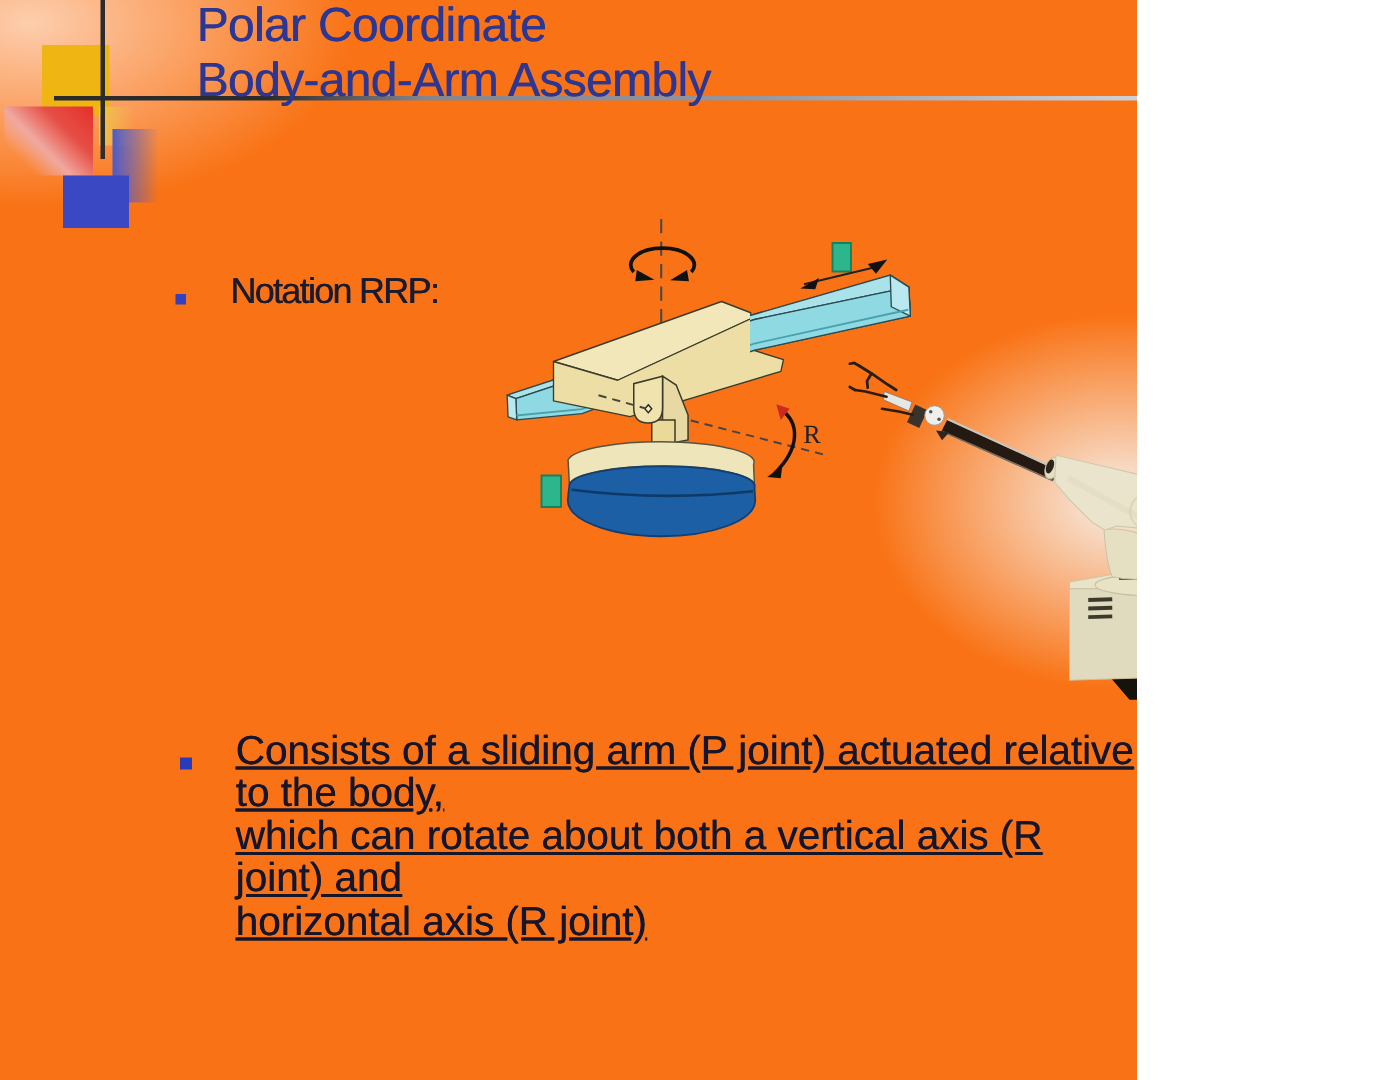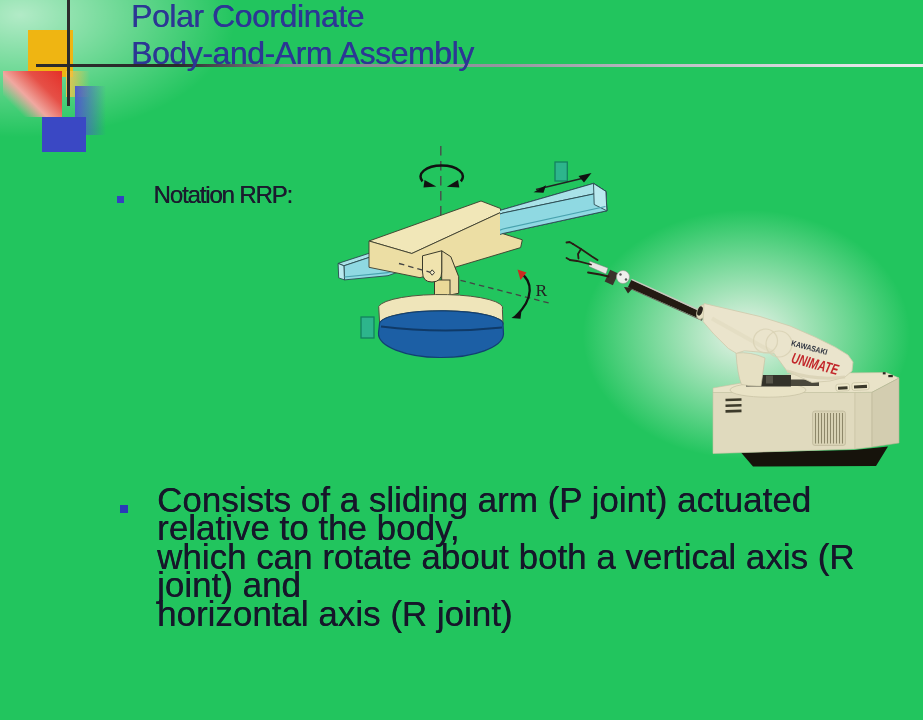--- a/index.html
+++ b/index.html
@@ -1,35 +1,35 @@
 <!DOCTYPE html>
 <html><head>
 <meta charset="utf-8">
 <style>
 html,body{margin:0;padding:0;}
 body{width:923px;height:720px;overflow:hidden;background:#fff;}
-#slide{position:absolute;left:0;top:0;width:923px;height:720px;background:#22c55e;overflow:hidden;font-family:"Liberation Sans",sans-serif;}
+#slide{position:absolute;left:0;top:0;width:758px;height:720px;background:#f97316;overflow:hidden;font-family:"Liberation Sans",sans-serif;}
 #topglow{position:absolute;left:0;top:0;width:400px;height:260px;background:radial-gradient(ellipse 300px 170px at 20px 15px, rgba(255,255,255,0.65), rgba(255,255,255,0) 72%);}
 
 .sq{position:absolute;}
 #yellow{left:28px;top:30px;width:45px;height:47px;background:#efb512;}
 #yellowfade{left:66px;top:71px;width:24px;height:26px;background:linear-gradient(to right,#f0c34a,rgba(240,195,74,0));}
 #red{left:3px;top:71px;width:59px;height:46px;background:linear-gradient(225deg, #e43028 0%, #e64f46 32%, #f0a8a0 58%, rgba(252,248,246,0) 80%);}
 #lblue{left:75px;top:86px;width:31px;height:49px;background:linear-gradient(to right,#4d5bcb,rgba(120,133,218,0));}
 #blue{left:42px;top:117px;width:44px;height:35px;background:#3a48c4;}
 #vline{position:absolute;left:67px;top:0;width:3px;height:106px;background:#2c2c2c;}
 #hline{position:absolute;left:36px;top:64px;width:887px;height:2.5px;background:linear-gradient(to right,#2b2b2b 0%,#2b2b2b 16%,#85858f 28%,#95959f 52%,#bfbfc7 72%,#e2e2e6 92%,#eaeaee 100%);}
 
 #title{position:absolute;left:131px;top:-2.4px;font-size:32px;line-height:37.4px;color:#2c3794;letter-spacing:-0.45px;text-shadow:0.35px 0 0 #2c3794;}
 
 .bsq{position:absolute;background:#3440c0;}
 #b1sq{left:117px;top:196px;width:7px;height:7px;}
 #b1tx{position:absolute;left:153.5px;top:178.2px;font-size:24px;line-height:33px;color:#1b1b2e;letter-spacing:-1.15px;text-shadow:0.35px 0 0 #1b1b2e;}
 #b2sq{left:120px;top:505px;width:8px;height:8px;background:#2a3ab8;}
-#b2tx{position:absolute;left:157px;top:485.8px;font-size:35px;line-height:28.5px;color:#16162a;letter-spacing:-0.02px;text-shadow:0.3px 0 0 #16162a;}
+#b2tx{position:absolute;left:157px;top:485.8px;font-size:27px;line-height:28.5px;color:#16162a;letter-spacing:-0.02px;text-shadow:0.3px 0 0 #16162a;text-decoration:underline;}
 </style>
 </head>
 <body>
 <div id="slide">
   <div id="topglow"></div>
   <div class="sq" id="yellow"></div>
   <div class="sq" id="yellowfade"></div>
   <div class="sq" id="red"></div>
   <div class="sq" id="lblue"></div>
   <div class="sq" id="blue"></div>

